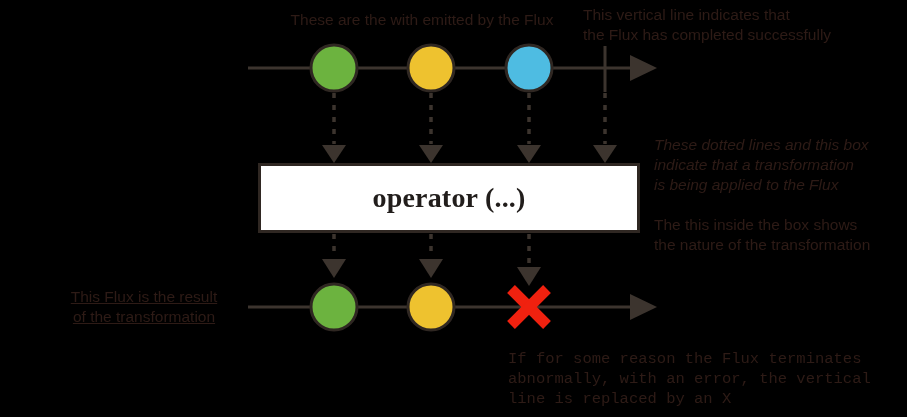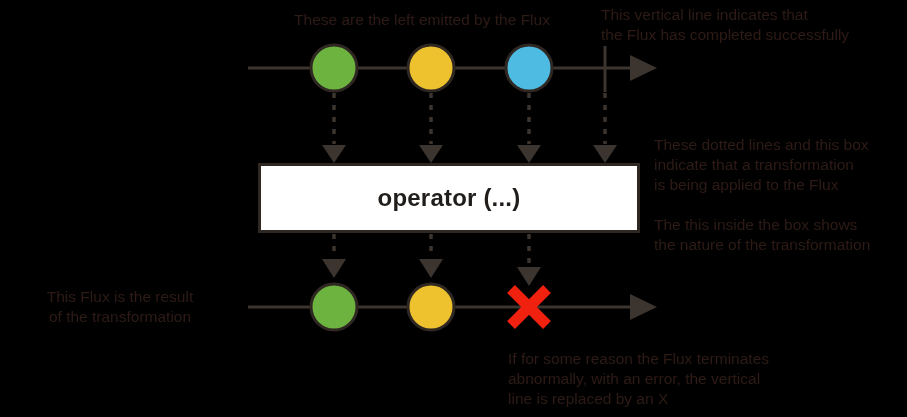--- a/index.html
+++ b/index.html
@@ -43,22 +43,22 @@
     width: 382px;
     height: 70px;
     background: #ffffff;
     border: 3px solid #2f2722;
     box-sizing: border-box;
     display: flex;
     align-items: center;
     justify-content: center;
   }
   .opbox-label {
-    font-family: Liberation Sans, sans-serif;
-    font-size: 24px;
+    font-family: Liberation Serif, serif;
+    font-size: 28px;
     font-weight: bold;
     color: #211d1b;
     letter-spacing: 0.2px;
   }
 </style>
 </head>
 <body>
 
 <div id="canvas">
 
@@ -116,32 +116,32 @@
       <line x1="511" y1="289" x2="547" y2="325" stroke="#f0210f" stroke-width="11" stroke-linecap="butt"></line>
       <line x1="547" y1="289" x2="511" y2="325" stroke="#f0210f" stroke-width="11" stroke-linecap="butt"></line>
     </g>
   </svg>
 
   <div class="opbox">
     <span class="opbox-label">operator (...)</span>
   </div>
 
 
-  <div class="annot center" style="left:248px; top:10px; width:348px;">These are the left emitted by the Flux</div>
+  <div class="annot center" style="left:248px; top:10px; width:348px;">These are the with emitted by the Flux</div>
 
-  <div class="annot left" style="left:601px; top:5px; width:300px;">This vertical line indicates that
+  <div class="annot left" style="left:583px; top:5px; width:300px;">This vertical line indicates that
 the Flux has completed successfully</div>
 
-  <div class="annot left" style="left:654px; top:135px; width:250px;">These dotted lines and this box
+  <div class="annot left" style="left:654px; top:135px; width:250px;font-style:italic;">These dotted lines and this box
 indicate that a transformation
 is being applied to the Flux</div>
 
   <div class="annot left" style="left:654px; top:215px; width:250px;">The this inside the box shows
 the nature of the transformation</div>
 
-  <div class="annot center" style="left:12px; top:287px; width:216px;">This Flux is the result
+  <div class="annot center" style="left:36px; top:287px; width:216px;text-decoration:underline;">This Flux is the result
 of the transformation</div>
 
-  <div class="annot left" style="left:508px; top:349px; width:330px;">If for some reason the Flux terminates
+  <div class="annot left" style="left:508px; top:349px; width:330px;font-family:Liberation Mono, monospace;">If for some reason the Flux terminates
 abnormally, with an error, the vertical
 line is replaced by an X</div>
 
 </div>
 
 </body></html>

